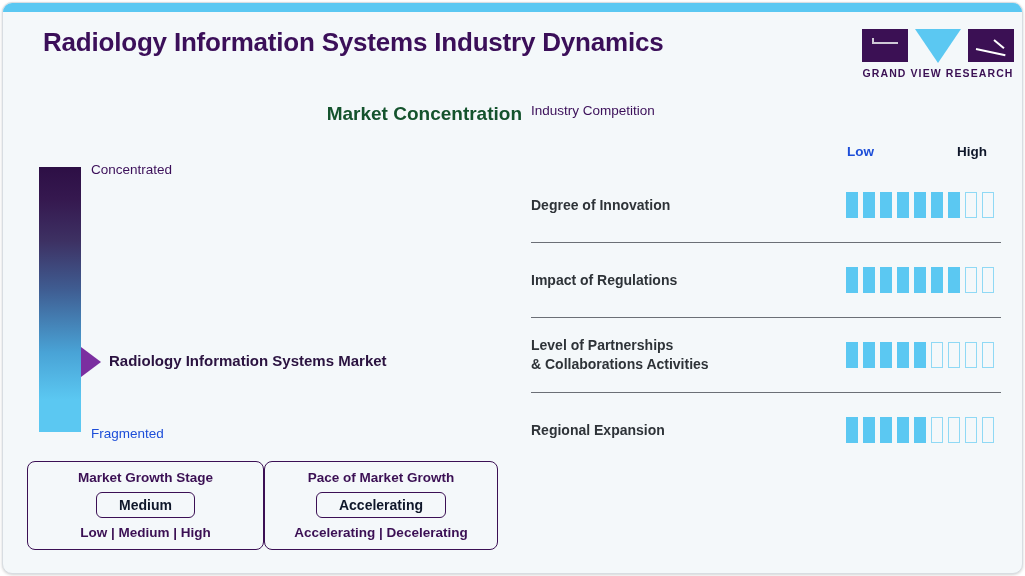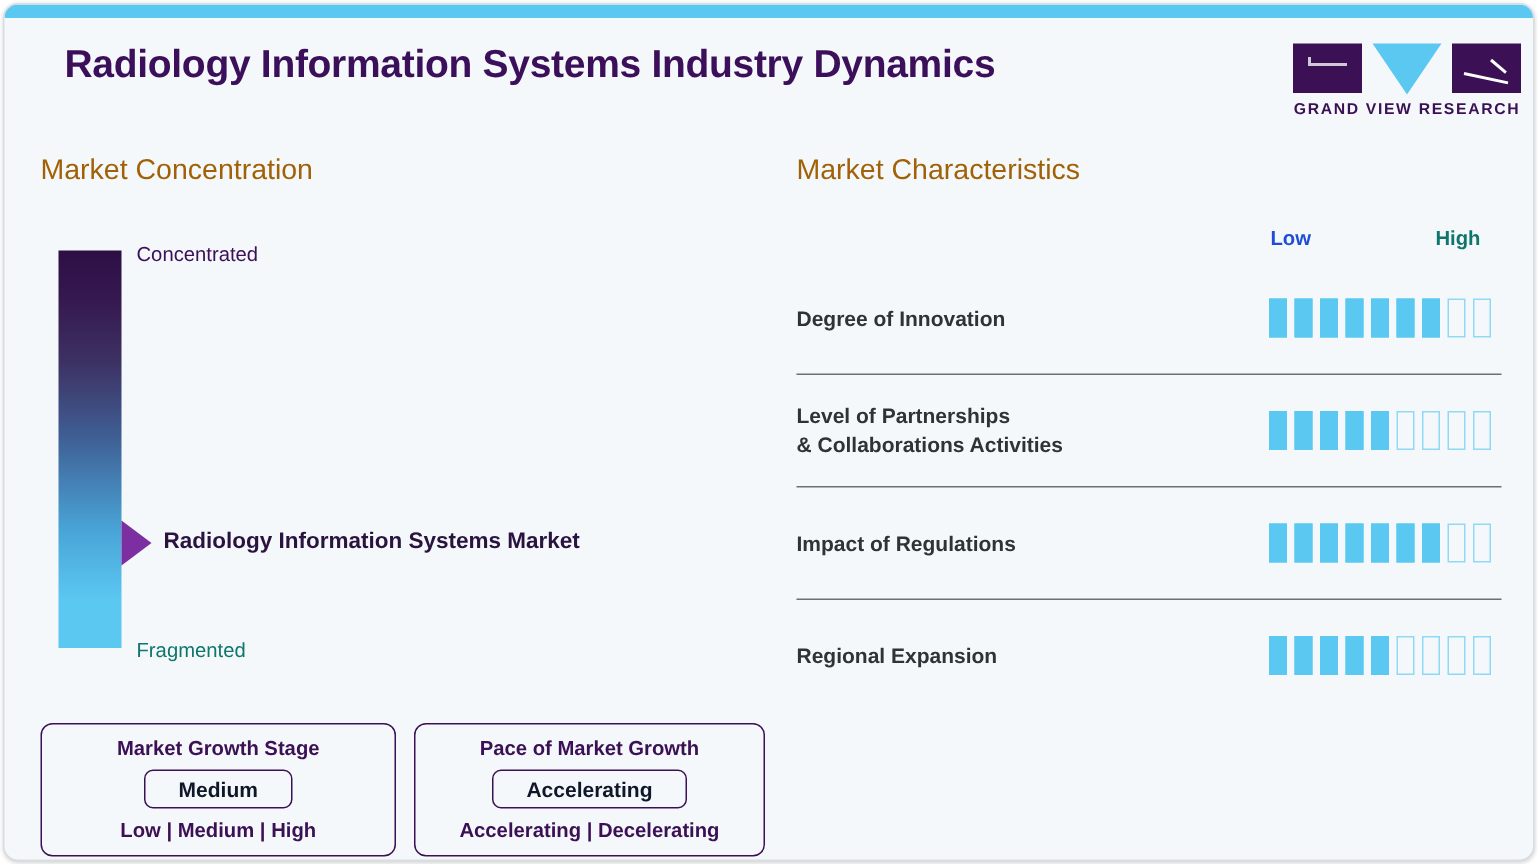--- a/index.html
+++ b/index.html
@@ -127,23 +127,24 @@
 
   
   .panel-left {
     position: absolute;
     left: 24px;
     top: 100px;
     width: 495px;
   }
   .section-title {
     font-size: 19px;
-    font-weight: normal;
-    color: #a16207;
+    font-weight: bold;
+    color: #14532d;
     margin: 0 0 6px 0;
+    text-align: right;
   }
   .section-sub {
     font-size: 13.5px;
     color: #3b0f59;
     margin: 0;
   }
 
   .gradient-wrap {
     position: relative;
     margin-top: 42px;
@@ -169,21 +170,21 @@
     left: 64px;
     top: -5px;
     font-size: 13.5px;
     color: #3b0f59;
   }
   .lbl-fragmented {
     position: absolute;
     left: 64px;
     bottom: -4px;
     font-size: 13.5px;
-    color: #0f766e;
+    color: #1d4ed8;
   }
   .marker {
     position: absolute;
     left: 54px;
     top: 180px;
   }
   .marker-arrow {
     width: 0;
     height: 0;
     border-top: 15px solid transparent;
@@ -199,22 +200,20 @@
     color: #2b1340;
     white-space: nowrap;
   }
 
   
   .stat-row {
     position: absolute;
     left: 24px;
     top: 458px;
     display: flex;
-    gap: 12px;
-    margin-top: 21px;
   }
   .stat-box {
     box-sizing: border-box;
     border: 1.5px solid #3b1054;
     border-radius: 8px;
     background: #f4f8fa;
     padding: 8px 14px 9px 14px;
     text-align: center;
   }
   .stat-box.growth { width: 237px; }
@@ -262,21 +261,21 @@
     font-size: 13.5px;
     font-weight: bold;
     color: #1d4ed8;
   }
   .axis-high {
     position: absolute;
     left: 426px;
     top: 0;
     font-size: 13.5px;
     font-weight: bold;
-    color: #0f766e;
+    color: #0f172a;
   }
 
   .char-row {
     position: relative;
     height: 74px;
     display: flex;
     align-items: center;
   }
   .char-row + .char-row { border-top: 1.5px solid #6b6f76; }
   .char-label {
@@ -349,21 +348,21 @@
       <div class="stat-scale">Low | Medium | High</div>
     </div>
     <div class="stat-box pace">
       <div class="stat-head">Pace of Market Growth</div>
       <div class="stat-value">Accelerating</div>
       <div class="stat-scale">Accelerating | Decelerating</div>
     </div>
   </div>
 
   <div class="panel-right">
-    <div class="section-title">Market Characteristics</div>
+    <div class="section-sub">Industry Competition</div>
 
     <div class="axis-row">
       <div class="axis-low">Low</div>
       <div class="axis-high">High</div>
     </div>
 
     <div id="char-rows">
         <div class="char-row">
           <div class="char-label">Degree of Innovation</div>
           <div class="bars">
@@ -372,49 +371,49 @@
             <div class="bar on"></div>
             <div class="bar on"></div>
             <div class="bar on"></div>
             <div class="bar on"></div>
             <div class="bar on"></div>
             <div class="bar off"></div>
             <div class="bar off"></div>
           </div>
         </div>
         <div class="char-row">
+          <div class="char-label">Impact of Regulations</div>
+          <div class="bars">
+            <div class="bar on"></div>
+            <div class="bar on"></div>
+            <div class="bar on"></div>
+            <div class="bar on"></div>
+            <div class="bar on"></div>
+            <div class="bar on"></div>
+            <div class="bar on"></div>
+            <div class="bar off"></div>
+            <div class="bar off"></div>
+          </div>
+        </div>
+        <div class="char-row">
           <div class="char-label">Level of Partnerships
 &amp; Collaborations Activities</div>
           <div class="bars">
             <div class="bar on"></div>
             <div class="bar on"></div>
             <div class="bar on"></div>
             <div class="bar on"></div>
             <div class="bar on"></div>
             <div class="bar off"></div>
             <div class="bar off"></div>
             <div class="bar off"></div>
             <div class="bar off"></div>
           </div>
         </div>
         <div class="char-row">
-          <div class="char-label">Impact of Regulations</div>
-          <div class="bars">
-            <div class="bar on"></div>
-            <div class="bar on"></div>
-            <div class="bar on"></div>
-            <div class="bar on"></div>
-            <div class="bar on"></div>
-            <div class="bar on"></div>
-            <div class="bar on"></div>
-            <div class="bar off"></div>
-            <div class="bar off"></div>
-          </div>
-        </div>
-        <div class="char-row">
           <div class="char-label">Regional Expansion</div>
           <div class="bars">
             <div class="bar on"></div>
             <div class="bar on"></div>
             <div class="bar on"></div>
             <div class="bar on"></div>
             <div class="bar on"></div>
             <div class="bar off"></div>
             <div class="bar off"></div>
             <div class="bar off"></div>

